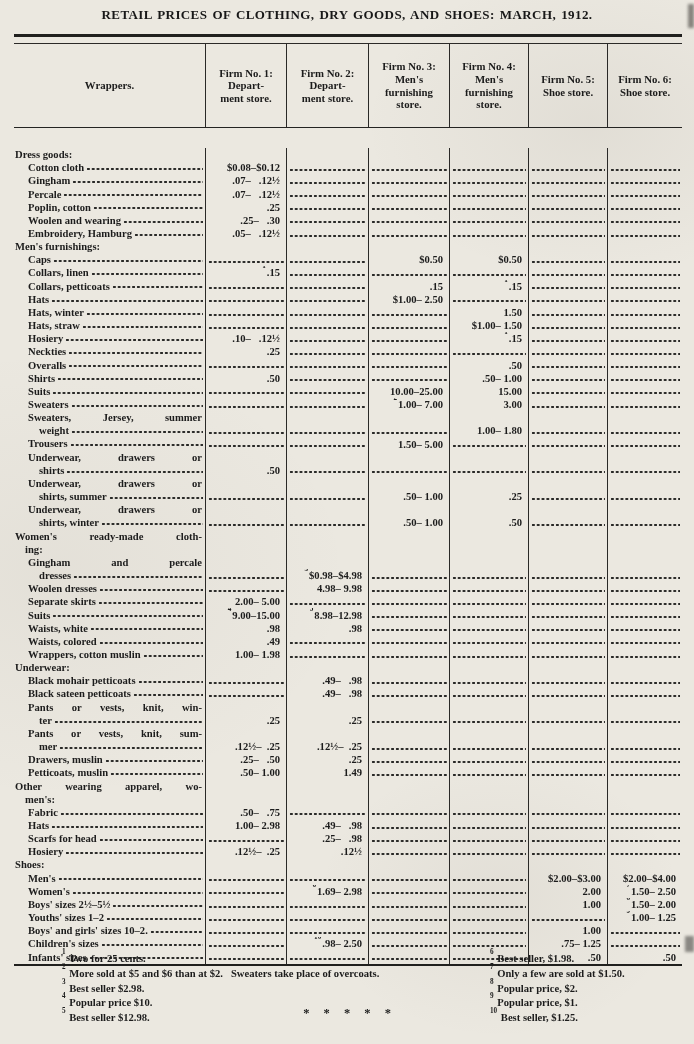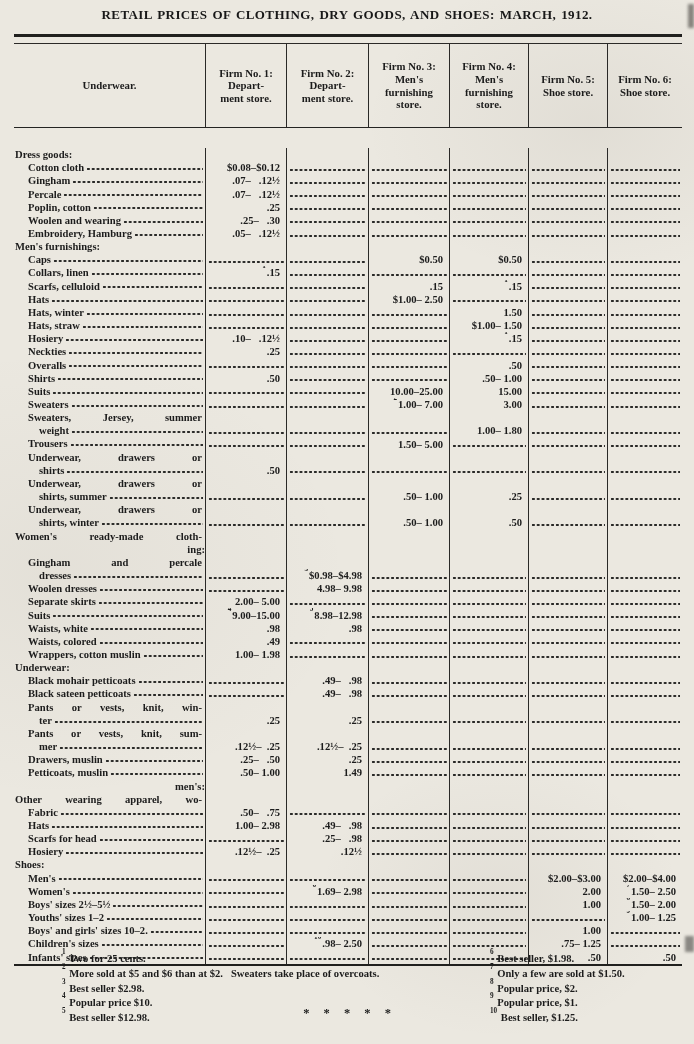--- a/index.html
+++ b/index.html
@@ -25,21 +25,21 @@
     display:flex;flex-direction:column;justify-content:center;align-items:center;
     text-align:center;height:79px;font-size:10.8px;line-height:12.6px;padding:2px 1px;
   }
   .bL{border-left:1px solid #2a2927;}
   .body-wrap{border-bottom:2px solid #20201e;margin-top:20px;}
   .line{height:13.16px;font-size:10.6px;line-height:13.1px;}
   .a{overflow:hidden;white-space:nowrap;}
   .a.flex{display:flex;align-items:center;}
   .a.just{display:block;text-align:justify;text-align-last:justify;padding-right:3px;}
   .pl0{padding-left:1px;}
-  .plS{padding-left:11px;text-align:right;}
+  .plS{padding-left:11px;}
   .pl1{padding-left:14px;}
   .pl2{padding-left:25px;}
   .dots{
     flex:1 1 auto;height:9px;margin:0 2px 2.5px 2px;
     background-image:radial-gradient(circle,#262624 1.05px,rgba(0,0,0,0) 1.45px);
     background-size:4.8px 4px;background-repeat:repeat-x;background-position:0 100%;
   }
   .v{display:flex;align-items:flex-end;justify-content:flex-end;overflow:hidden;}
   .v .val{white-space:pre;padding-right:6px;}
   sup{font-size:7.2px;line-height:0;position:relative;top:-3.5px;margin-right:1px;font-weight:bold;}
@@ -56,21 +56,21 @@
 </head>
 <body>
 
 <div class="page">
   <div class="title">RETAIL PRICES OF CLOTHING, DRY GOODS, AND SHOES: MARCH, 1912.</div>
 
   <div class="tbl">
     <div class="rule-top"></div>
     <div class="grid hdr">
         <div class="hdr-cell">
-          <div>Underwear.</div>
+          <div>Wrappers.</div>
         </div>
         <div class="hdr-cell bL">
           <div>Firm No. 1:</div>
           <div>Depart-</div>
           <div>ment store.</div>
         </div>
         <div class="hdr-cell bL">
           <div>Firm No. 2:</div>
           <div>Depart-</div>
           <div>ment store.</div>
@@ -302,21 +302,21 @@
           </div>
           <div class="v bL">
             <span class="dots"></span>
           </div>
           <div class="v bL">
             <span class="dots"></span>
           </div>
         </div>
         <div class="grid line">
           <div class="a flex">
-            <span class="txt pl1">Scarfs, celluloid</span>
+            <span class="txt pl1">Collars, petticoats</span>
             <span class="dots"></span>
           </div>
           <div class="v bL">
             <span class="dots"></span>
           </div>
           <div class="v bL">
             <span class="dots"></span>
           </div>
           <div class="v bL">
             <span class="val">.15</span>
@@ -1063,30 +1063,30 @@
             <span class="dots"></span>
           </div>
           <div class="v bL">
             <span class="dots"></span>
           </div>
           <div class="v bL">
             <span class="dots"></span>
           </div>
         </div>
         <div class="grid line">
+          <div class="a pl0 just">Other wearing apparel, wo-</div>
+          <div class="v bL"></div>
+          <div class="v bL"></div>
+          <div class="v bL"></div>
+          <div class="v bL"></div>
+          <div class="v bL"></div>
+          <div class="v bL"></div>
+        </div>
+        <div class="grid line">
           <div class="a plS">men's:</div>
-          <div class="v bL"></div>
-          <div class="v bL"></div>
-          <div class="v bL"></div>
-          <div class="v bL"></div>
-          <div class="v bL"></div>
-          <div class="v bL"></div>
-        </div>
-        <div class="grid line">
-          <div class="a pl0 just">Other wearing apparel, wo-</div>
           <div class="v bL"></div>
           <div class="v bL"></div>
           <div class="v bL"></div>
           <div class="v bL"></div>
           <div class="v bL"></div>
           <div class="v bL"></div>
         </div>
         <div class="grid line">
           <div class="a flex">
             <span class="txt pl1">Fabric</span>

